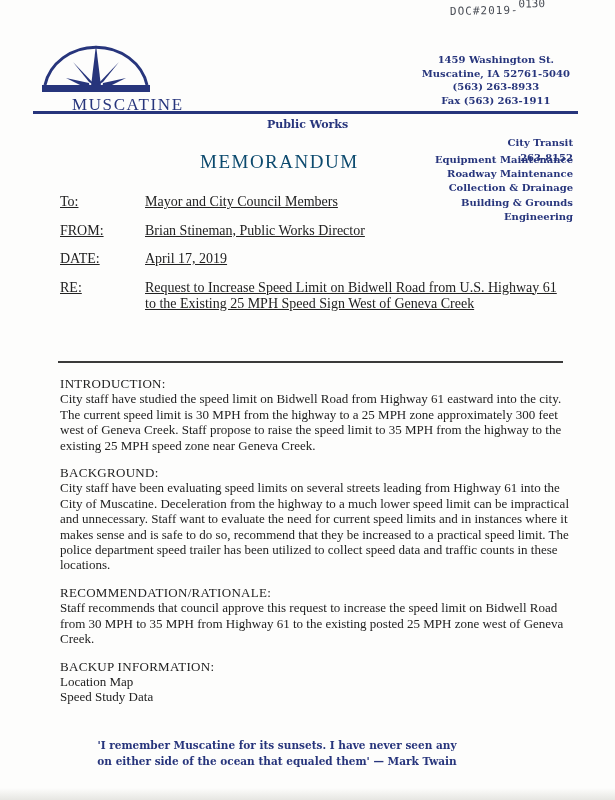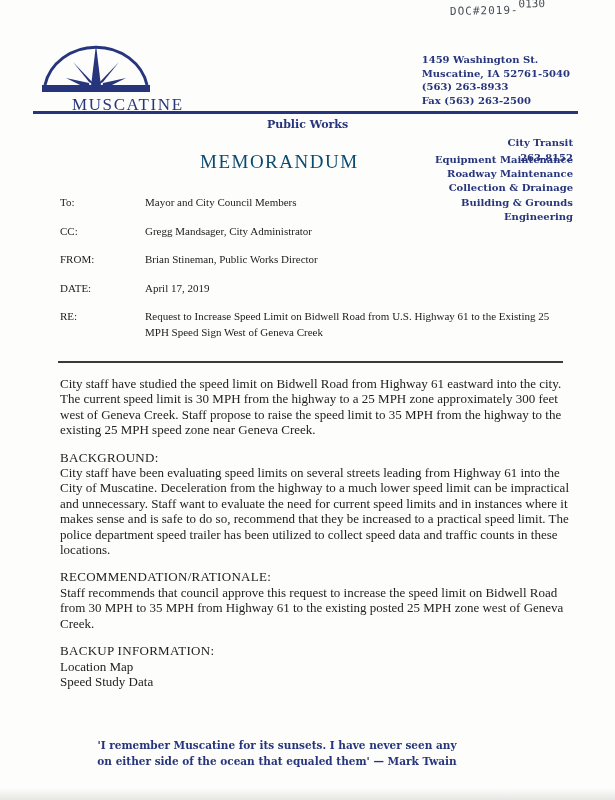--- a/index.html
+++ b/index.html
@@ -34,21 +34,21 @@
   .logo-name {
     margin-top:1px;
     font-family:"Liberation Serif", serif;
     font-size:17px; letter-spacing:1.6px;
     color:#27357c; font-weight:normal;
     text-align:center; white-space:nowrap;margin-left:32px;
   }
   
   .address {
     position:absolute; top:53px; right:45px;
-    text-align:left;
+    text-align:center;
     font-family:"DejaVu Serif", serif;
     font-weight:bold; font-size:10px; line-height:13.5px;
     color:#27357c;
   }
   .rule-thick {
     position:absolute; top:111px; left:33px; width:545px; height:3px;
     background:#27357c;
   }
   .dept {
     position:absolute; top:118px; left:0; width:615px;
@@ -67,21 +67,21 @@
     font-family:"Liberation Serif", serif;
     font-size:19px; letter-spacing:1.5px; color:#0c4a6e;
   }
   .divisions {
     position:absolute; top:153px; right:42px;
     text-align:right;
     font-family:"DejaVu Serif", serif; font-weight:bold;
     font-size:10px; line-height:14.2px; color:#27357c;margin-left:32px;
   }
   
-  .fields { position:absolute; top:194px; left:60px; width:505px; font-size:11px; }
+  .fields { position:absolute; top:194px; left:60px; width:505px; font-size:14px;text-decoration:underline; }
   .field-row { display:flex; margin-bottom:12.5px; line-height:16px; }
   .field-label { width:85px; flex:0 0 85px; }
   .field-value { flex:1; }
   .divider {
     position:absolute; top:361px; left:58px; width:505px; height:2px;
     background:#3a3a3a;
   }
   
   .sections { position:absolute; top:376px; left:60px; width:509px; font-size:13px; line-height:15.4px; }
   .section { margin-bottom:12px; }
@@ -111,21 +111,21 @@
       <polygon points="63,47 86,42 62,54" fill="#27357c"></polygon>
       <rect x="2" y="49" width="108" height="7" fill="#27357c"></rect>
     </svg>
     <div class="logo-name">MUSCATINE</div>
   </div>
 
   <div class="address">
     <div>1459 Washington St.</div>
     <div>Muscatine, IA 52761-5040</div>
     <div>(563) 263-8933</div>
-    <div>Fax (563) 263-2500</div>
+    <div>Fax (563) 263-1911</div>
   </div>
 
   <div class="rule-thick"></div>
 
   <div class="dept">Public Works</div>
 
   <div class="transit">
     <div>City Transit</div>
     <div>263-8152</div>
   </div>
@@ -139,41 +139,38 @@
     <div>Building &amp; Grounds</div>
     <div>Engineering</div>
   </div>
 
   <div class="fields">
     <div class="field-row">
       <div class="field-label">To:</div>
       <div class="field-value">Mayor and City Council Members</div>
     </div>
     <div class="field-row">
-      <div class="field-label">CC:</div>
-      <div class="field-value">Gregg Mandsager, City Administrator</div>
-    </div>
-    <div class="field-row">
       <div class="field-label">FROM:</div>
       <div class="field-value">Brian Stineman, Public Works Director</div>
     </div>
     <div class="field-row">
       <div class="field-label">DATE:</div>
       <div class="field-value">April 17, 2019</div>
     </div>
     <div class="field-row">
       <div class="field-label">RE:</div>
       <div class="field-value">Request to Increase Speed Limit on Bidwell Road from U.S. Highway 61 to the Existing 25 MPH Speed Sign West of Geneva Creek</div>
     </div>
   </div>
 
   <div class="divider"></div>
 
   <div class="sections">
     <div class="section">
+      <div class="section-heading">INTRODUCTION:</div>
       <div class="section-body">City staff have studied the speed limit on Bidwell Road from Highway 61 eastward into the city. The current speed limit is 30 MPH from the highway to a 25 MPH zone approximately 300 feet west of Geneva Creek. Staff propose to raise the speed limit to 35 MPH from the highway to the existing 25 MPH speed zone near Geneva Creek.</div>
     </div>
     <div class="section">
       <div class="section-heading">BACKGROUND:</div>
       <div class="section-body">City staff have been evaluating speed limits on several streets leading from Highway 61 into the City of Muscatine.  Deceleration from the highway to a much lower speed limit can be impractical and unnecessary. Staff want to evaluate the need for current speed limits and in instances where it makes sense and is safe to do so, recommend that they be increased to a practical speed limit. The police department speed trailer has been utilized to collect speed data and traffic counts in these locations.</div>
     </div>
     <div class="section">
       <div class="section-heading">RECOMMENDATION/RATIONALE:</div>
       <div class="section-body">Staff recommends that council approve this request to increase the speed limit on Bidwell Road from 30 MPH to 35 MPH from Highway 61 to the existing posted 25 MPH zone west of Geneva Creek.</div>
     </div>

